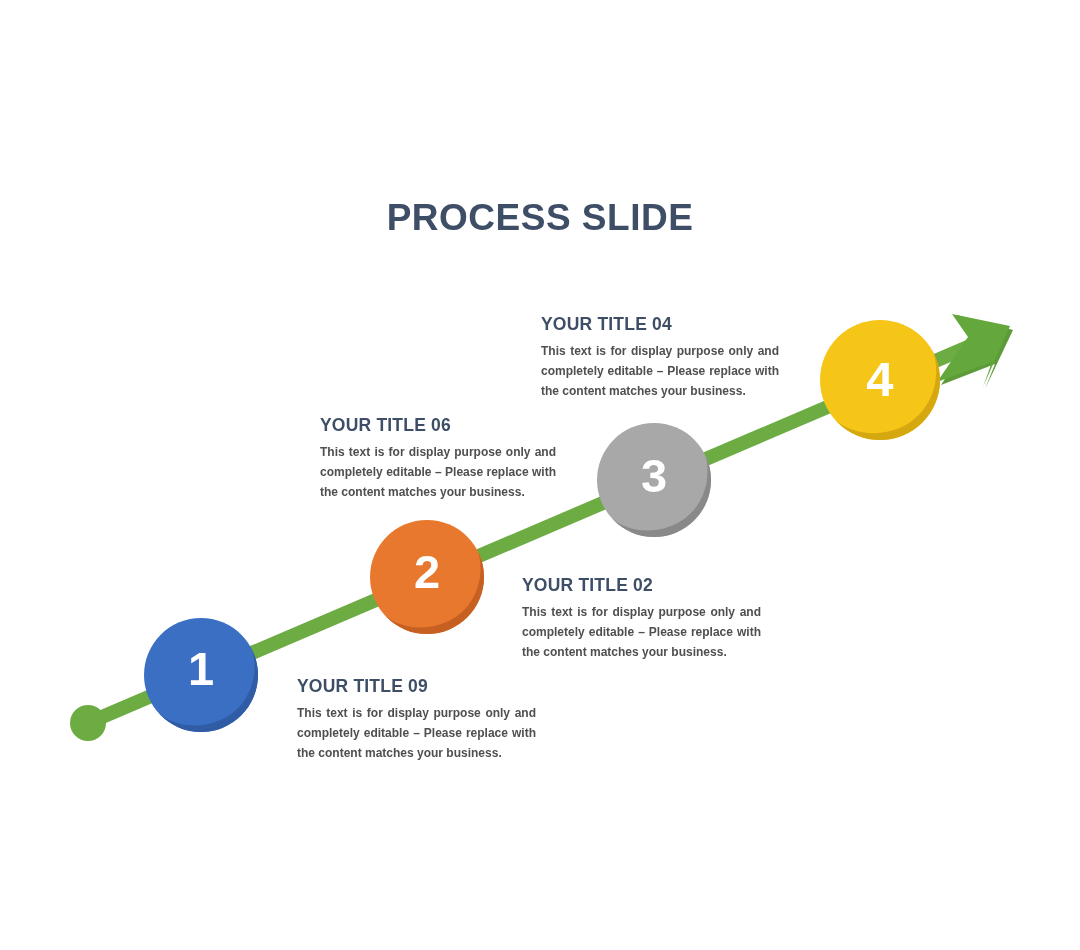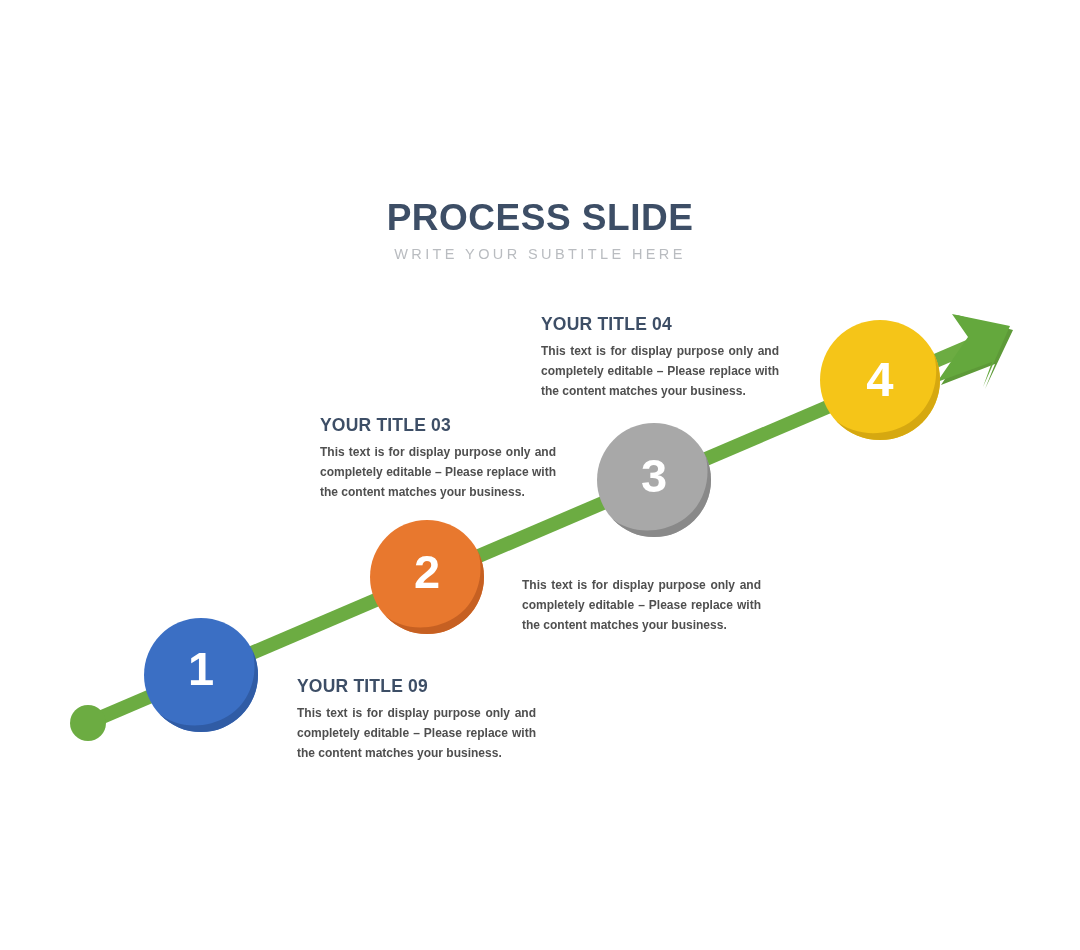--- a/index.html
+++ b/index.html
@@ -116,21 +116,20 @@
 </style>
 </head>
 <body>
 
 <div id="slide">
 
   <div class="bottom-band"></div>
 
   <div class="heading-block">
     <h1 class="slide-title">PROCESS SLIDE</h1>
-    <p class="slide-subtitle">WRITE YOUR SUBTITLE HERE</p>
   </div>
 
   <div class="diagram">
     <svg width="1080" height="950" viewBox="0 0 1080 950" xmlns="http://www.w3.org/2000/svg">
       <defs>
 
         <clipPath id="clip-c1">
             <circle cx="201" cy="675" r="57"></circle>
           </clipPath>
         <clipPath id="clip-c2">
@@ -191,25 +190,26 @@
   <div class="step-number num-2">2</div>
   <div class="step-number num-3">3</div>
   <div class="step-number num-4">4</div>
 
   <div class="step-text txt-1">
     <div class="step-title">YOUR TITLE 09</div>
     <div class="step-body">This text is for display purpose only and completely editable – Please replace with the content matches your business.</div>
   </div>
 
   <div class="step-text txt-2">
+    <div class="step-title">YOUR TITLE 02</div>
     <div class="step-body">This text is for display purpose only and completely editable – Please replace with the content matches your business.</div>
   </div>
 
   <div class="step-text txt-3 align-right">
-    <div class="step-title">YOUR TITLE 03</div>
+    <div class="step-title">YOUR TITLE 06</div>
     <div class="step-body">This text is for display purpose only and completely editable – Please replace with the content matches your business.</div>
   </div>
 
   <div class="step-text txt-4 align-right">
     <div class="step-title">YOUR TITLE 04</div>
     <div class="step-body">This text is for display purpose only and completely editable – Please replace with the content matches your business.</div>
   </div>
 
 </div>
 

